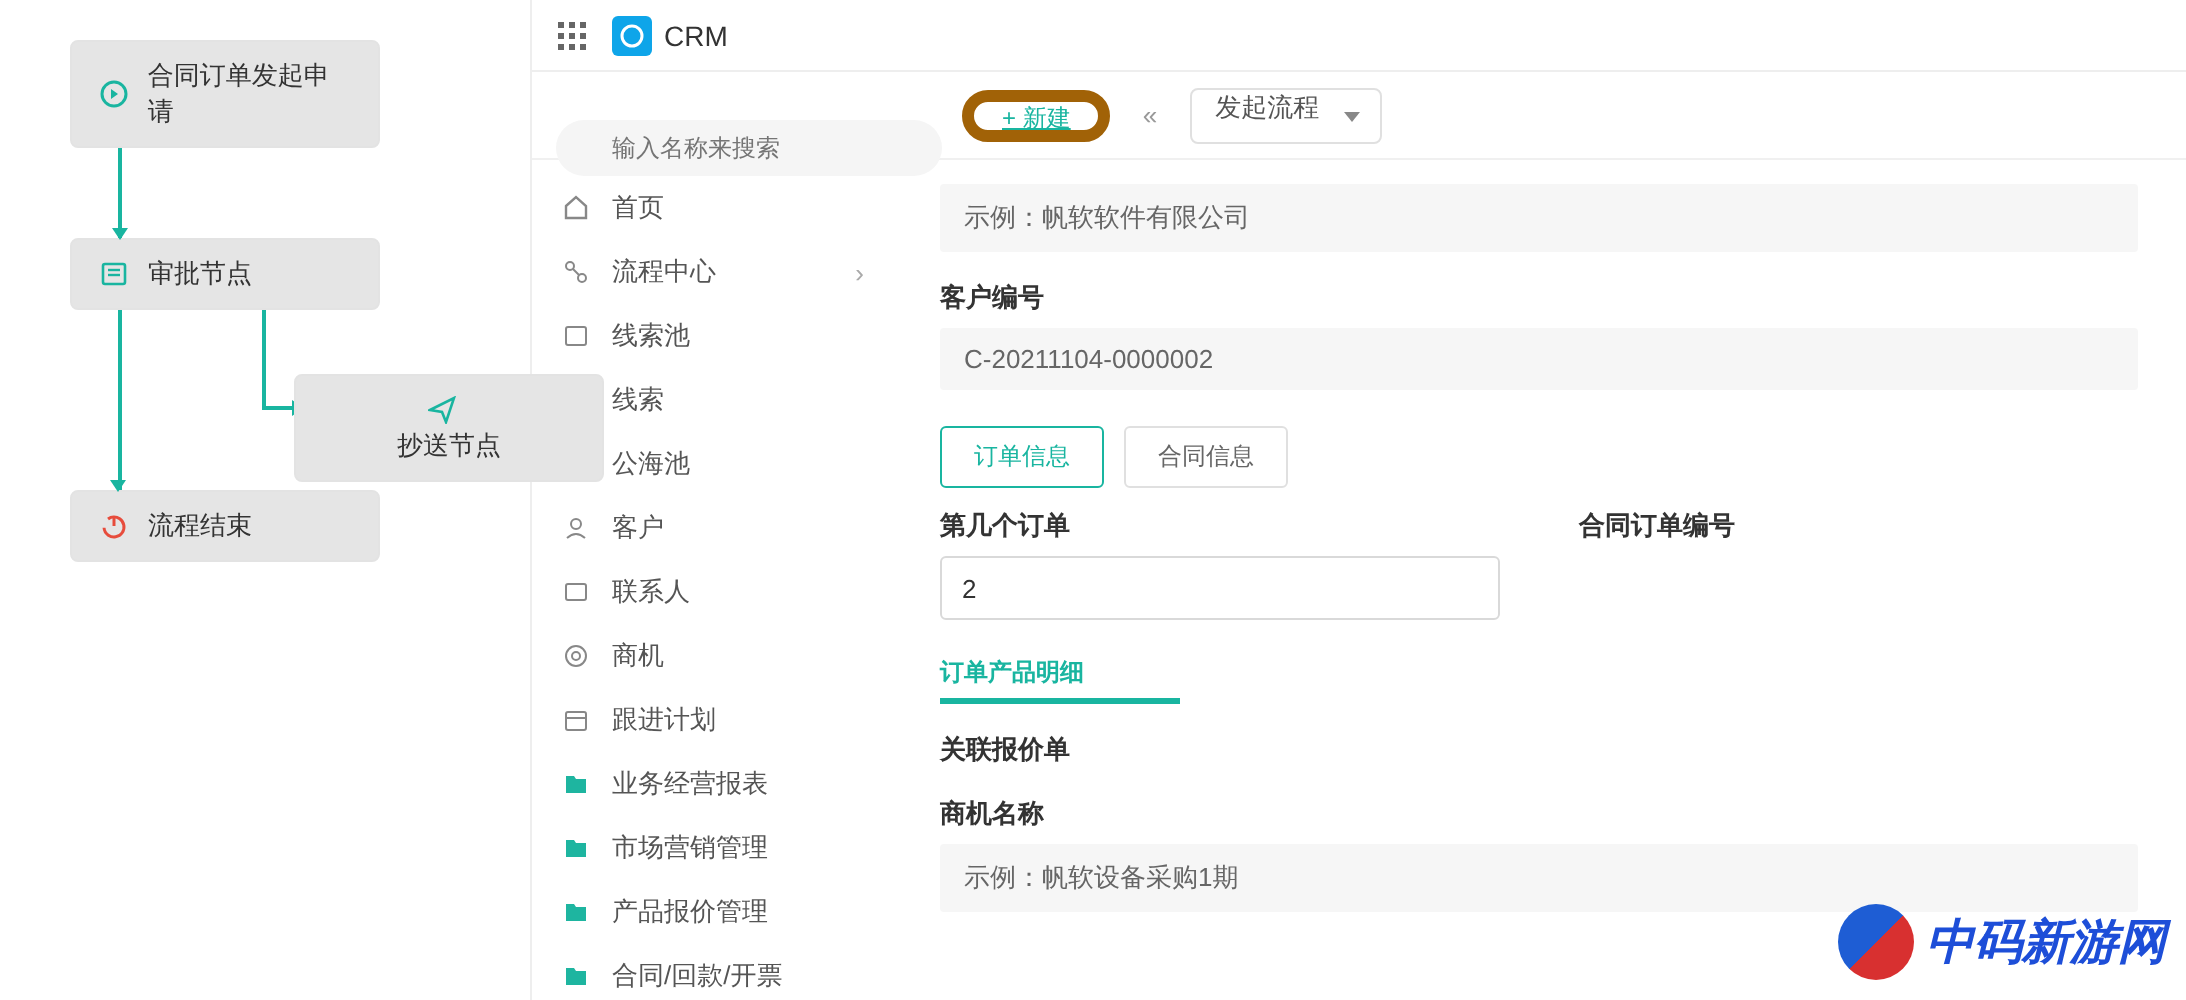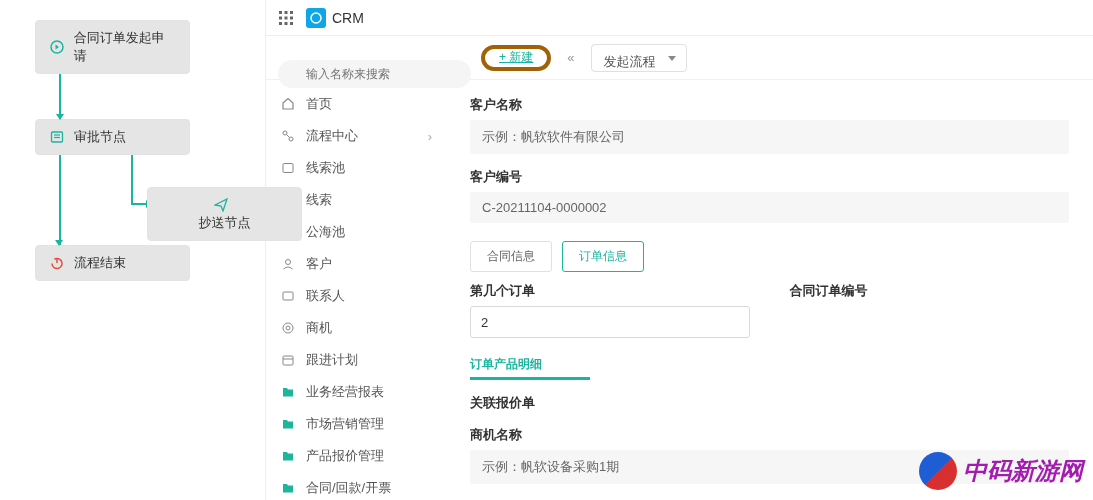--- a/index.html
+++ b/index.html
@@ -26,23 +26,23 @@
     .main-area { flex: 1; display: flex; flex-direction: column; border-left: 1px solid #eee; }
     .header { height: 36px; display: flex; align-items: center; padding: 0 12px; border-bottom: 1px solid #eee; }
     .grid-icon { width: 16px; height: 16px; margin-right: 12px; }
     .crm-logo { width: 20px; height: 20px; background: #0ea5e9; border-radius: 3px; margin-right: 6px; display: flex; align-items: center; justify-content: center; color: #fff; font-size: 10px; }
     .crm-text { font-size: 14px; color: #333; }
     
     .sub-header { height: 44px; display: flex; align-items: center; padding: 0 12px; gap: 10px; border-bottom: 1px solid #f0f0f0; }
     .search-box { flex: 0 0 110px; height: 28px; border: none; background: #f5f5f5; border-radius: 14px; padding: 0 10px 0 28px; font-size: 12px; color: #999; position: relative; }
     .search-wrap { position: relative; margin-top: 32px; }
     .search-wrap .mag { position: absolute; left: 10px; top: 7px; color: #bbb; }
-    .new-btn { height: 26px; border: 4px solid #a16207; color: #19b5a0; background: #fff; border-radius: 13px; padding: 0 14px; font-size: 12px; cursor: pointer; text-decoration: underline; }
+    .new-btn { height: 26px; border: 6px solid #a16207; color: #19b5a0; background: #fff; border-radius: 13px; padding: 0 14px; font-size: 12px; cursor: pointer; text-decoration: underline; }
     .collapse-btn { color: #999; cursor: pointer; padding: 0 6px; }
-    .flow-dropdown { height: 28px; border: 1px solid #e0e0e0; border-radius: 4px; padding: 0 30px 0 12px; color: #555; background: #fff; position: relative; cursor: pointer; display: flex; align-items: flex-end; }
+    .flow-dropdown { height: 28px; border: 1px solid #e0e0e0; border-radius: 4px; padding: 0 30px 0 12px; color: #555; background: #fff; position: relative; cursor: pointer; display: flex; align-items: flex-start; }
     .flow-dropdown::after { content: ''; position: absolute; right: 10px; top: 11px; border-left: 4px solid transparent; border-right: 4px solid transparent; border-top: 5px solid #888; }
     
     
     .content { flex: 1; display: flex; overflow: hidden; }
     
     
     .sidebar { width: 180px; padding: 8px 0; overflow-y: auto; }
     .nav-item { height: 32px; display: flex; align-items: center; padding: 0 14px; color: #555; cursor: pointer; gap: 10px; }
     .nav-icon { width: 16px; height: 16px; display: inline-flex; align-items: center; justify-content: center; color: #888; flex-shrink: 0; }
     .nav-chevron { margin-left: auto; color: #aaa; }
@@ -58,21 +58,21 @@
     .two-col { display: flex; gap: 40px; }
     .col { flex: 1; }
     .input-field { width: 100%; height: 32px; border: 1px solid #d9d9d9; border-radius: 3px; padding: 0 10px; font-size: 13px; color: #333; }
     .section-title { color: #19b5a0; font-size: 12px; font-weight: 600; margin: 18px 0 4px; }
     .section-bar { height: 3px; background: #19b5a0; width: 120px; margin-bottom: 12px; }
     .select-data { border: 1px solid #19b5a0; color: #19b5a0; padding: 6px 30px; border-radius: 3px; display: inline-flex; align-items: center; gap: 6px; cursor: pointer; font-size: 12px; margin-top: 4px; }
     
     
     .watermark { position: fixed; right: 10px; bottom: 10px; display: flex; align-items: center; gap: 6px; pointer-events: none; }
     .watermark-logo { width: 38px; height: 38px; border-radius: 50%; background: linear-gradient(135deg, #1e5dd4 50%, #d83030 50%); }
-    .watermark-text { font-size: 24px; color: #a21caf; font-style: italic; font-weight: bold; }
+    .watermark-text { font-size: 24px; color: #1d4ed8; font-style: italic; font-weight: bold; }
   </style>
 </head>
 <body>
 
 <div class="workflow-panel">
   <div class="flow-node">
     <span class="flow-icon">
       <svg width="14" height="14" viewBox="0 0 14 14">
           <circle cx="7" cy="7" r="6" fill="none" stroke="#19b5a0" stroke-width="1.5"></circle>
           <path d="M5.5 4.5 L9 7 L5.5 9.5 Z" fill="#19b5a0"></path>
@@ -269,29 +269,28 @@
             <svg width="14" height="14" viewBox="0 0 14 14">
               <path d="M2 3h4l1 1.5h5v7H2z" fill="#1eb5a0"></path>
             </svg>
           </span>
           <span>合同/回款/开票</span>
         </div>
 
     </div>
 
     <div class="form-area">
-      <div class="field-label">客户名称</div>
       <div class="field-value">示例：帆软软件有限公司</div>
       
       <div class="field-label">客户编号</div>
       <div class="field-value">C-20211104-0000002</div>
       
       <div class="tabs">
+        <div class="tab active">订单信息</div>
         <div class="tab">合同信息</div>
-        <div class="tab active">订单信息</div>
       </div>
       
       <div class="two-col">
         <div class="col">
           <div class="field-label">第几个订单</div>
           <input class="input-field" value="2" style="">
         </div>
         <div class="col">
           <div class="field-label">合同订单编号</div>
         </div>

